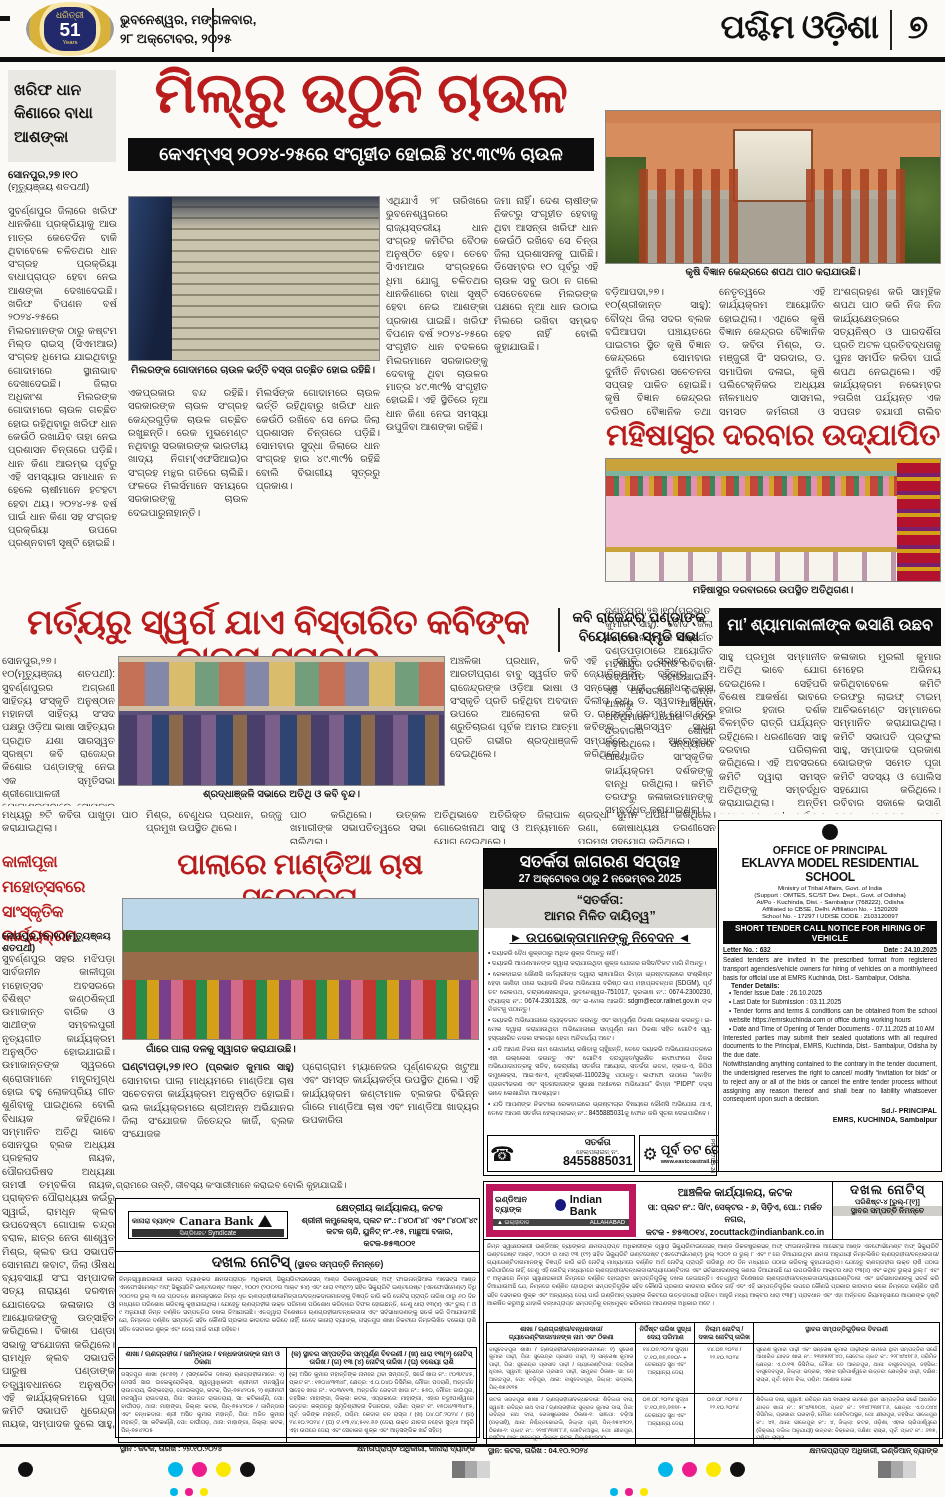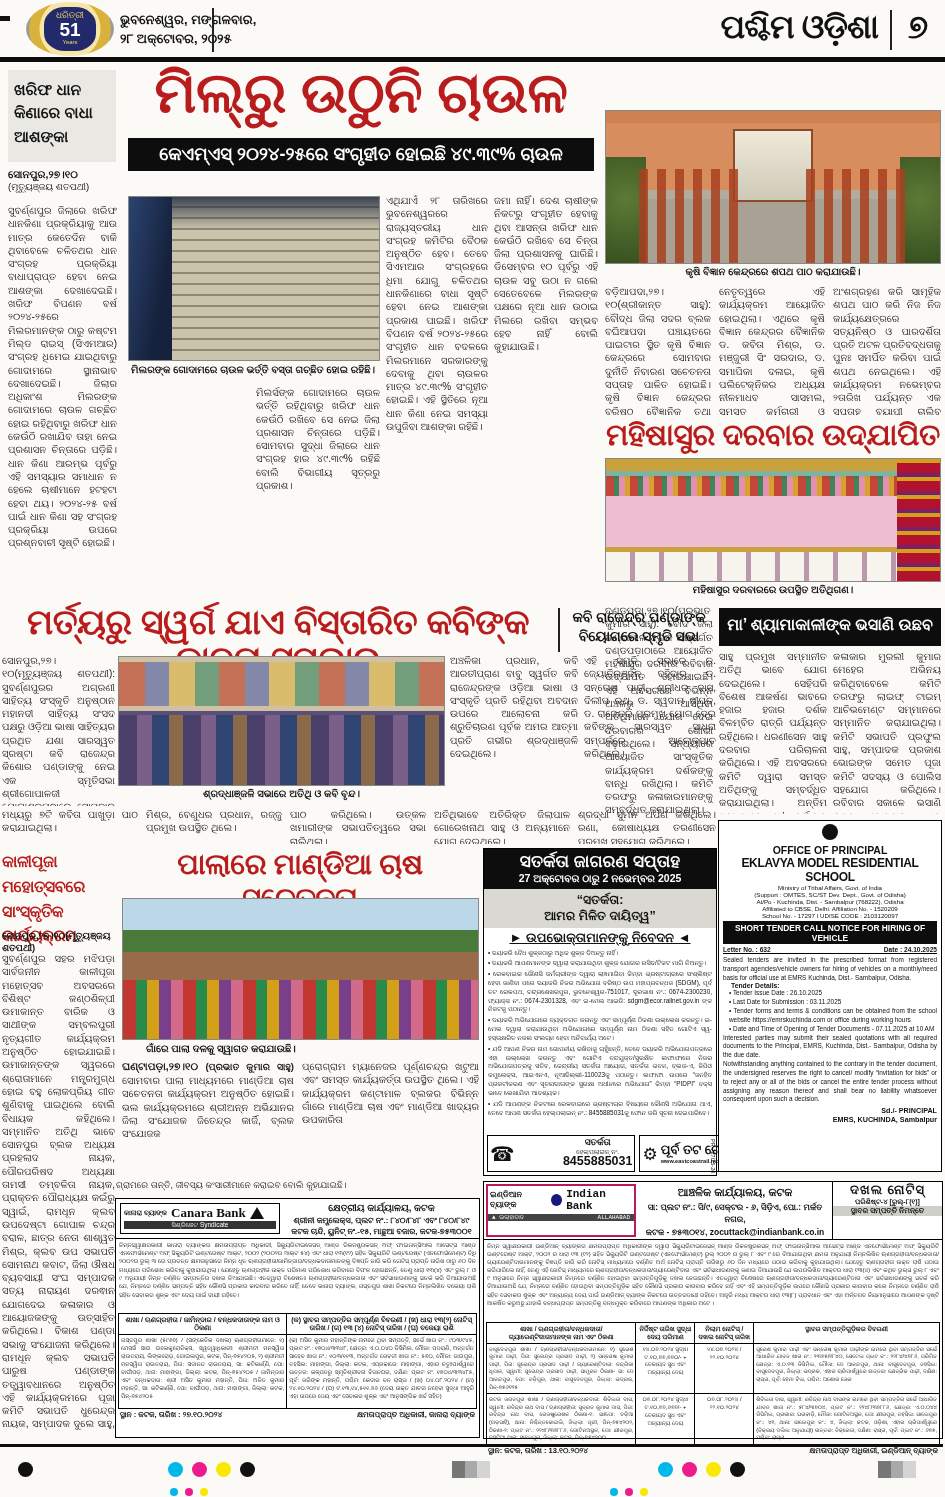--- a/index.html
+++ b/index.html
@@ -104,20 +104,21 @@
   <div class="col" style="left:8px;top:204px;width:109px;height:396px;">ସୁବର୍ଣ୍ଣପୁର ଜିଲାରେ ଖରିଫ ଧାନକିଣା ପ୍ରକ୍ରିୟାକୁ ଆଉ ମାତ୍ର କେତେଦିନ ବାକି ଥିବାବେଳେ ଚଳିତଥର ଧାନ ସଂଗ୍ରହ ପ୍ରକ୍ରିୟା ବାଧାପ୍ରାପ୍ତ ହେବା ନେଇ ଆଶଙ୍କା ଦେଖାଦେଇଛି। ଖରିଫ ବିପଣନ ବର୍ଷ ୨୦୨୪-୨୫ରେ ମିଲରମାନଙ୍କ ଠାରୁ କଷ୍ଟମ ମିଲ୍ଡ ରାଇସ୍ (ସିଏମଆର) ସଂଗ୍ରହ ଧିମେଇ ଯାଇଥିବାରୁ ଗୋଦାମରେ ସ୍ଥାନାଭାବ ଦେଖାଦେଇଛି। ଜିଲାର ଅଧିକାଂଶ ମିଲରଙ୍କ ଗୋଦାମରେ ଚାଉଳ ଗଚ୍ଛିତ ହୋଇ ରହିଥିବାରୁ ଖରିଫ ଧାନ କେଉଁଠି ରଖାଯିବ ତାହା ନେଇ ପ୍ରଶାସନ ଚିନ୍ତାରେ ପଡ଼ିଛି। ଧାନ କିଣା ଆରମ୍ଭ ପୂର୍ବରୁ ଏହି ସମସ୍ୟାର ସମାଧାନ ନ ହେଲେ ଚାଷୀମାନେ ହଟହଟା ହେବା ଥୟ। ୨୦୨୪-୨୫ ବର୍ଷ ପାଇଁ ଧାନ କିଣା ସହ ସଂଗ୍ରହ ପ୍ରକ୍ରିୟା ଉପରେ ପ୍ରଶ୍ନବାଚୀ ସୃଷ୍ଟି ହୋଇଛି।</div>
 
   <div class="hl" style="left:120px;top:64px;width:482px;font-size:56px;text-align:center;line-height:1.05;">ମିଲ୍‌ରୁ ଉଠୁନି ଚାଉଳ</div>
   <div class="blackhead" style="left:128px;top:138px;width:466px;height:33px;font-size:18px;line-height:33px;">କେଏମ୍ଏସ୍ ୨୦୨୪-୨୫ରେ ସଂଗୃହୀତ ହୋଇଛି ୪୯.୩୯% ଚାଉଳ</div>
   <div class="photo ph-rice" style="left:128px;top:196px;width:252px;height:165px;">
     <div class="tarp"></div>
   </div>
   <div class="cap" style="left:122px;top:364px;width:262px;">ମିଲରଙ୍କ ଗୋଦାମରେ ଚାଉଳ ଭର୍ତ୍ତି ବସ୍ତା ଗଚ୍ଛିତ ହୋଇ ରହିଛି।</div>
   <div class="col" style="left:386px;top:194px;width:102px;height:406px;">ଏଥିଯାଏଁ ୨୮ ତାରିଖରେ ଭୁବନେଶ୍ୱରରେ ରାଜ୍ୟସ୍ତରୀୟ ଧାନ ସଂଗ୍ରହ କମିଟିର ବୈଠକ ଅନୁଷ୍ଠିତ ହେବ। ତେବେ ସିଏମଆର ସଂଗ୍ରହରେ ଧିମା ଯୋଗୁ ଚଳିତଥର ଧାନକିଣାରେ ବାଧା ସୃଷ୍ଟି ହେବା ନେଇ ଆଶଙ୍କା ପ୍ରକାଶ ପାଇଛି। ଖରିଫ ବିପଣନ ବର୍ଷ ୨୦୨୪-୨୫ରେ ସଂଗୃହୀତ ଧାନ ବଦଳରେ ମିଲରମାନେ ସରକାରଙ୍କୁ ଦେବାକୁ ଥିବା ଚାଉଳର ମାତ୍ର ୪୯.୩୯% ସଂଗୃହୀତ ହୋଇଛି। ଏହି ସ୍ଥିତିରେ ନୂଆ ଧାନ କିଣା ନେଇ ସମସ୍ୟା ଉପୁଜିବା ଆଶଙ୍କା ରହିଛି।</div>
   <div class="col" style="left:494px;top:194px;width:104px;height:406px;">ଜମା ନାହିଁ। ଦେଶ ଚାଷୀଙ୍କ ନିକଟରୁ ସଂଗୃହୀତ ହେବାକୁ ଥିବା ଆସନ୍ତା ଖରିଫ ଧାନ କେଉଁଠି ରଖିବେ ସେ ଚିନ୍ତା ଜିଲା ପ୍ରଶାସନକୁ ଘାରିଛି। ଡିସେମ୍ବର ୧୦ ପୂର୍ବରୁ ଏହି ଚାଉଳ ସବୁ ଉଠା ନ ଗଲେ ସେତେବେଳେ ମିଲରଙ୍କ ପକ୍ଷରେ ନୂଆ ଧାନ ଉଠାଇ ମିଲରେ ରଖିବା ସମ୍ଭବ ହେବ ନାହିଁ ବୋଲି କୁହାଯାଉଛି।</div>
+  <div class="col" style="left:128px;top:386px;width:120px;height:214px;">ଏକପ୍ରକାର ବନ୍ଦ ରହିଛି। ସରକାରଙ୍କ ଚାଉଳ ସଂଗ୍ରହ କେନ୍ଦ୍ରଗୁଡ଼ିକ ଚାଉଳ ଗଚ୍ଛିତ ରଖୁଛନ୍ତି। ରେକ ମୁଭମେଣ୍ଟ ନଥିବାରୁ ସରକାରଙ୍କ ଭାରତୀୟ ଖାଦ୍ୟ ନିଗମ(ଏଫସିଆଇ)ର ସଂଗ୍ରହ ମନ୍ଥର ଗତିରେ ଚାଲିଛି। ଫଳରେ ମିଲର୍ସମାନେ ସମୟରେ ସରକାରଙ୍କୁ ଚାଉଳ ଦେଇପାରୁନାହାନ୍ତି।</div>
   <div class="col" style="left:256px;top:386px;width:124px;height:214px;">ମିଲର୍ସଙ୍କ ଗୋଦାମରେ ଚାଉଳ ଭର୍ତ୍ତି ରହିଥିବାରୁ ଖରିଫ ଧାନ କେଉଁଠି ରଖିବେ ସେ ନେଇ ଜିଲା ପ୍ରଶାସନ ଚିନ୍ତାରେ ପଡ଼ିଛି। ସୋମବାର ସୁଦ୍ଧା ଜିଲାରେ ଧାନ ସଂଗ୍ରହ ହାର ୪୯.୩୯% ରହିଛି ବୋଲି ବିଭାଗୀୟ ସୂତ୍ରରୁ ପ୍ରକାଶ।</div>
 
   <div class="photo ph-oath" style="left:605px;top:110px;width:336px;height:154px;">
     <div class="door"></div>
     <div class="bush-l"></div>
     <div class="bush-r"></div>
     <div class="crowd-l"></div>
     <div class="crowd-r"></div>
   </div>
   <div class="cap" style="left:605px;top:266px;width:336px;">କୃଷି ବିଜ୍ଞାନ କେନ୍ଦ୍ରରେ ଶପଥ ପାଠ କରାଯାଉଛି।</div>
@@ -235,34 +236,38 @@
     <div class="tiny">Interested parties may submit their sealed quotations with all required documents to the Principal, EMRS, Kuchinda, Dist.- Sambalpur, Odisha by the due date.</div>
     <div class="tiny">Notwithstanding anything contained to the contrary in the tender document, the undersigned reserves the right to cancel/ modify “invitation for bids” or to reject any or all of the bids or cancel the entire tender process without assigning any reason thereof and shall bear no liability whatsoever consequent upon such a decision.</div>
     <div style="text-align:right;font-size:7.2px;font-weight:800;margin-top:2px;">
       <div>Sd./- PRINCIPAL</div>
       <div>EMRS, KUCHINDA, Sambalpur</div>
     </div>
   </div>
 
   <div class="adbox" style="left:115px;top:1198px;width:365px;height:240px;">
     <div style="display:flex;border-bottom:1px solid #000;">
-      <div style="flex:0 0 160px;border:1px solid #000;margin:4px;padding:1px 3px;">
+      <div style="flex:0 0 160px;border:1px solid #000;margin:12px;padding:1px 3px;">
         <div style="display:flex;align-items:center;gap:4px;">
           <span style="font-size:7px;font-weight:bold;">କାନାରା ବ୍ୟାଙ୍କ</span>
           <span style="font-size:13px;font-weight:800;font-family:'Liberation Serif',serif;">Canara Bank</span>
           <span style="width:0;height:0;border-left:7px solid transparent;border-right:7px solid transparent;border-bottom:12px solid #111;"></span>
         </div>
         <div style="background:#333;color:#fff;font-size:6.5px;text-align:center;">ସିଣ୍ଡିକେଟ Syndicate</div>
       </div>
       <div style="flex:1;text-align:center;font-weight:bold;font-size:8px;line-height:1.45;padding-top:2px;">
         <div style="font-size:9.5px;">କ୍ଷେତ୍ରୀୟ କାର୍ଯ୍ୟାଳୟ, କଟକ</div>
         <div>ଶ୍ରୀନୀ କମ୍ପ୍ଲେକ୍ସ, ପ୍ଲଟ ନଂ.: ୮୪୦/୮୪୮ ଏବଂ ୮୪୦/୮୪୯</div>
         <div>କଟକ ଚାନ୍ଦି, ୟୁନିଟ୍ ନଂ.-୧୫, ମାଛୁଆ ବଜାର, କଟକ-୭୫୩୦୦୧</div>
       </div>
     </div>
+    <div style="text-align:center;border-bottom:1px solid #000;padding:1px 0;">
+      <span style="font-size:15px;font-weight:800;">ଦଖଲ ନୋଟିସ୍</span>
+      <span style="font-size:8.5px;font-weight:bold;">(ସ୍ଥାବର ସମ୍ପତ୍ତି ନିମନ୍ତେ)</span>
+    </div>
     <div class="tiny" style="padding:2px 3px;height:74px;overflow:hidden;font-size:6px;">ନିମ୍ନସ୍ୱାକ୍ଷରକାରୀ କାନାରା ବ୍ୟାଙ୍କର କ୍ଷମତାପ୍ରାପ୍ତ ଅଧିକାରୀ, ସିକ୍ୟୁରିଟାଇଜେସନ୍ ଆଣ୍ଡ ରିକନଷ୍ଟ୍ରକସନ୍ ଅଫ୍ ଫାଇନାନ୍ସିଆଲ ଆସେଟ୍ସ ଆଣ୍ଡ ଏନଫୋର୍ସମେଣ୍ଟ ଅଫ୍ ସିକ୍ୟୁରିଟି ଇଣ୍ଟରେଷ୍ଟ ଆକ୍ଟ, ୨୦୦୨ (୨୦୦୨ର ଆକ୍ଟ ୫୪) ଏବଂ ଧାରା ୧୩(୧୨) ସହିତ ସିକ୍ୟୁରିଟି ଇଣ୍ଟରେଷ୍ଟ (ଏନଫୋର୍ସମେଣ୍ଟ) ବିଧି ୨୦୦୨ର ରୁଲ୍ ୩ ରେ ପ୍ରଦତ୍ତ କ୍ଷମତାନୁସାରେ ନିମ୍ନ ଧୃତ ଋଣଗ୍ରହୀତା/ଜାମିନ୍‌ଦାର/ବନ୍ଧକଦାତାମାନଙ୍କୁ ବିଜ୍ଞପ୍ତି ଜାରି କରି ନୋଟିସ୍ ପ୍ରାପ୍ତି ତାରିଖ ଠାରୁ ୬୦ ଦିନ ମଧ୍ୟରେ ପରିଶୋଧ କରିବାକୁ କୁହାଯାଇଥିଲା। ଯେହେତୁ ଋଣଗ୍ରହୀତା ଉକ୍ତ ପରିମାଣ ପରିଶୋଧ କରିବାରେ ବିଫଳ ହୋଇଛନ୍ତି, ତେଣୁ ଧାରା ୧୩(୪) ଏବଂ ରୁଲ୍ ୮ ଓ ୯ ଅନୁଯାୟୀ ନିମ୍ନ ବର୍ଣ୍ଣିତ ସମ୍ପତ୍ତିର ଦଖଲ ନିଆଯାଇଛି। ଏତଦ୍ଦ୍ୱାରା ବିଶେଷତଃ ଋଣଗ୍ରହୀତା/ବନ୍ଧକଦାତା ଏବଂ ସର୍ବସାଧାରଣଙ୍କୁ ସତର୍କ କରି ଦିଆଯାଉଅଛି ଯେ, ନିମ୍ନରେ ବର୍ଣ୍ଣିତ ସମ୍ପତ୍ତି ସହିତ କୌଣସି ପ୍ରକାର କାରବାର କରିବେ ନାହିଁ; ତେବେ କାନାରା ବ୍ୟାଙ୍କ, ଗସ୍ତପୁର ଶାଖା ନିକଟରେ ନିମ୍ନଲିଖିତ ବକେୟା ରାଶି ସହିତ ସେବାକର ଶୁଳ୍କ ଏବଂ ଦେୟ ପାଇଁ ଦାୟୀ ରହିବେ।</div>
     <table style="margin:0 2px;width:calc(100% - 4px);">
       <tbody>
           <tr>
         <td class="t-cell" style="width:47%;font-size:7px;font-weight:800;text-align:center;">ଶାଖା / ଋଣଗ୍ରହୀତା / ଜାମିନ୍‌ଦାର / ବନ୍ଧକଦାତାଙ୍କ ନାମ ଓ ଠିକଣା</td>
         <td class="t-cell" style="font-size:7px;font-weight:800;text-align:center;">(କ) ସ୍ଥାବର ସମ୍ପତ୍ତିର ସମ୍ପୂର୍ଣ୍ଣ ବିବରଣୀ / (ଖ) ଧାରା ୧୩(୨) ନୋଟିସ୍ ତାରିଖ / (ଗ) ୧୩ (୪) ନୋଟିସ୍ ତାରିଖ / (ଘ) ବକେୟା ରାଶି</td>
       </tr>
       <tr>
         <td class="t-cell tiny" style="font-size:5.8px;height:74px;overflow:hidden;">ଗସ୍ତପୁର ଶାଖା (୫୯୬୭) / (ସଙ୍କେତିକ ଦଖଲ) ଋଣଗ୍ରହୀତାମାନେ: ୧) ମେସର୍ସ ସାଇ ଇଲେକ୍ଟ୍ରୋନିକ୍ସ, ସ୍ୱତ୍ୱାଧିକାରୀ: ଶ୍ରୀମତୀ ମନସ୍ୱିତା ରାଉତରାୟ, ଲିଙ୍କରୋଡ଼, ଗୋଇଲପୁର, କଟକ, ପିନ୍-୭୫୪୨୦୫, ୨) ଶ୍ରୀମତୀ ମନସ୍ୱିତା ରାଉତରାୟ, ପିତା: ସଦାନନ୍ଦ ରାଉତରାୟ, ସା: କଟିକାର୍ଣ୍ଣି, ପୋ: ବାର୍ଘୀପଡ଼, ଥାନା: ମାହାଙ୍ଗା, ଜିଲ୍ଲା: କଟକ, ପିନ୍-୭୫୪୨୦୫ / ଜାମିନ୍‌ଦାର ଏବଂ ବନ୍ଧକଦାତା: ଶ୍ରୀ ଅସିତ କୁମାର ମହାନ୍ତି, ପିତା: ଅଜିତ କୁମାର ମହାନ୍ତି, ସା: କଟିକାର୍ଣ୍ଣି, ପୋ: ବାର୍ଘୀପଡ଼, ଥାନା: ମାହାଙ୍ଗା, ଜିଲ୍ଲା: କଟକ, ପିନ୍-୭୫୪୨୦୫</td>
         <td class="t-cell tiny" style="font-size:5.8px;">(କ) ଅସିତ କୁମାର ମହାନ୍ତିଙ୍କ ନାମରେ ଥିବା ସମ୍ପତ୍ତି, ସର୍ଭେ ଖାତା ନଂ.: ୯୦୩/୯୪୫, ପ୍ଲଟ ନଂ.: ୧୭୦୪/୩୩୪୮, କ୍ଷେତ୍ର: ଏ.୦.୦୪୦ ଡିସିମିଲ, ମୌଜା: ପଦରାଣି, ଅନ୍ତର୍ଗତ ସାହେବ ଖାତା ନଂ.: ୧୦୩/୧୧୩, ଅନ୍ତର୍ଗତ ରେବତୀ ଖାତା ନଂ.: ୫୭୦, ମୌଜା: ଜାଇପୁର, ତହସିଲ: ମାହାଙ୍ଗା, ଜିଲ୍ଲା: କଟକ, ଏପ୍ରକାରେ: ମାହାଙ୍ଗା, ଏହାର ଚତୁଃପାର୍ଶ୍ୱରେ ଉତ୍ତର: କଳ୍ପତରୁ ସ୍ମୃତିଶ୍ରୀବନା ବିତାନଘର, ଦକ୍ଷିଣ: ପ୍ଲଟ ନଂ. ୧୭୦୪/୩୩୪୮୫, ପୂର୍ବ: ଜରିଙ୍କ ମହାନ୍ତି, ପଶ୍ଚିମ: କେଦାର ବନ ରାସ୍ତା / (ଖ) ୦୪.୦୮.୨୦୨୪ / (ଗ) ୨୪.୧୦.୨୦୨୪ / (ଘ) ଟ.୧୩,୧୪,୫୧୧.୬୬ (ଦେୟ ଉକ୍ତ ଯାଚନା ନହେବା ସୁଦ୍ଧା ଆହୁରି ଏହା ଉପରେ ଦେୟ ଏବଂ ସେବାକର ଶୁଳ୍କ ଏବଂ ଆନୁସଙ୍ଗିକ ଖର୍ଚ୍ଚ ସହିତ)</td>
@@ -270,21 +275,21 @@
     </tbody>
       </table>
     <div style="display:flex;justify-content:space-between;font-size:7.5px;font-weight:800;padding:1px 4px;">
       <span>ସ୍ଥାନ : କଟକ, ତାରିଖ : ୨୭.୧୦.୨୦୨୪</span>
       <span>କ୍ଷମତାପ୍ରାପ୍ତ ଅଧିକାରୀ, କାନାରା ବ୍ୟାଙ୍କ</span>
     </div>
   </div>
 
   <div class="adbox" style="left:483px;top:1181px;width:460px;height:258px;">
     <div style="display:flex;border-bottom:1px solid #000;">
-      <div style="flex:0 0 150px;border:2px solid #be185d;margin:2px;font-family:Liberation Mono, monospace;">
+      <div style="flex:0 0 150px;border:7px solid #be185d;margin:2px;">
         <div style="display:flex;align-items:center;justify-content:center;gap:4px;padding:2px;">
           <span style="font-size:8px;font-weight:bold;">ଇଣ୍ଡିଆନ ବ୍ୟାଙ୍କ</span>
           <span style="width:12px;height:12px;border-radius:50%;background:#15197d;display:inline-block;"></span>
           <span style="font-size:11px;font-weight:800;">Indian Bank</span>
         </div>
         <div style="background:#444;color:#fff;font-size:6px;display:flex;justify-content:space-between;padding:0 4px;">
           <span>▲ ଇଲାହାବାଦ</span>
           <span>ALLAHABAD</span>
         </div>
       </div>
@@ -316,21 +321,21 @@
       </tr>
       <tr>
         <td class="t-cell tiny" style="font-size:5.5px;">କଟକ ଜଗତପୁର ଶାଖା / ଋଣଗ୍ରହୀତା/ବନ୍ଧକଦାତା: ଶିବିଲତା ଦାସ, ସ୍ୱାମୀ: ରବିନ୍ଦ୍ର ନାଥ ଦାସ / ଋଣଗ୍ରହୀତା: ସୁବ୍ରତ କୁମାର ଦାସ, ପିତା: ରବିନ୍ଦ୍ର ନାଥ ଦାସ, ରେଜଷ୍ଟ୍ରେଶନ ଠିକଣା-୧: ସା/ପୋ: ଚଡ଼ିଆ (ଗଡ଼ସାହି), ଥାନା: ନିଶ୍ଚିନ୍ତକୋଇଲି, ଜିଲ୍ଲା: ପୂରୀ, ପିନ୍-୭୫୪୨୦୨, ଠିକଣା-୨: ପ୍ଲଟ ନଂ.: ୨୨୪୮/୩୭୮୮୬, ଗୋଟିନଅସ୍ଥଳ, ପୋ: କ୍ଷୀରପୁର, ଚହଟିଆ ଥାନା: ସାଲେପୁର, ଜିଲ୍ଲା: କଟକ, ପିନ୍-୭୫୪୨୦୦</td>
         <td class="t-cell tiny" style="font-size:5.7px;text-align:center;">୦୭.୦୮.୨୦୨୪ ସୁଦ୍ଧା ଟ.୧୦,୭୭,୬୭୭/- + ବେକାୟଦ ସୁଧ ଏବଂ ଅନ୍ୟାନ୍ୟ ଦେୟ</td>
         <td class="t-cell tiny" style="font-size:5.7px;text-align:center;">୦୭.୦୮.୨୦୨୪ / ୨୨.୧୦.୨୦୨୪</td>
         <td class="t-cell tiny" style="font-size:5.5px;">ଶିବିଲତା ଦାସ, ସ୍ୱାମୀ: ରବିନ୍ଦ୍ର ନାଥ ଦାସଙ୍କ ନାମରେ ଥିବା ସମ୍ପତ୍ତିର ସର୍ଭେ ଆଧାରିତ ଯାବତ ଖାତା ନଂ.: ୫୮୪/୩୭୦୪, ପ୍ଲଟ ନଂ.: ୨୨୪୮/୩୭୮୮୬, କ୍ଷେତ୍ର: ଏ.୦.୦୪୪ ଡିସିମିଲ, ପ୍ରକାର: ଘରବାଡ଼ି, ମୌଜା: ଗୋଟିନଅସ୍ଥଳ, ପୋ: କ୍ଷୀରପୁର, ତହସିଲ: ସାଲେପୁର ନଂ.: ୪୧, ଥାନା: ସାଲେପୁର ନଂ.: ୪, ଜିଲ୍ଲା: କଟକ, ଓଡ଼ିଶା, ଏହାର ଚାରିପାର୍ଶ୍ୱରେ (ବିକ୍ରୟ ଦଲିଲ ଅନୁଯାୟୀ) ଉତ୍ତର: ବିକ୍ରେତା, ଦକ୍ଷିଣ: ରାସ୍ତା, ପୂର୍ବ: ପ୍ଲଟ ନଂ.: ୬୭୫, ପଶ୍ଚିମ: ରାସ୍ତା</td>
       </tr>
     </tbody>
       </table>
     <div style="display:flex;justify-content:space-between;font-size:7.5px;font-weight:800;padding:1px 4px;">
-      <span>ସ୍ଥାନ: କଟକ, ତାରିଖ : 13.୧୦.୨୦୨୪</span>
+      <span>ସ୍ଥାନ: କଟକ, ତାରିଖ : 04.୧୦.୨୦୨୪</span>
       <span>କ୍ଷମତାପ୍ରାପ୍ତ ଅଧିକାରୀ, ଇଣ୍ଡିଆନ୍ ବ୍ୟାଙ୍କ</span>
     </div>
   </div>
 
   <div class="abs" style="left:0;top:1444px;width:943px;height:3px;background:#0d0d0d;"></div>
   <div class="regdot" style="left:18px;top:1462px;background:#111;"></div>
   <div class="regdot" style="left:168px;top:1462px;background:#00b7ea;"></div>
   <div class="regdot" style="left:192px;top:1462px;background:#ec1c8d;"></div>
   <div class="regdot" style="left:216px;top:1462px;background:#fae800;"></div>
   <div class="regdot" style="left:240px;top:1462px;background:#111;"></div>

